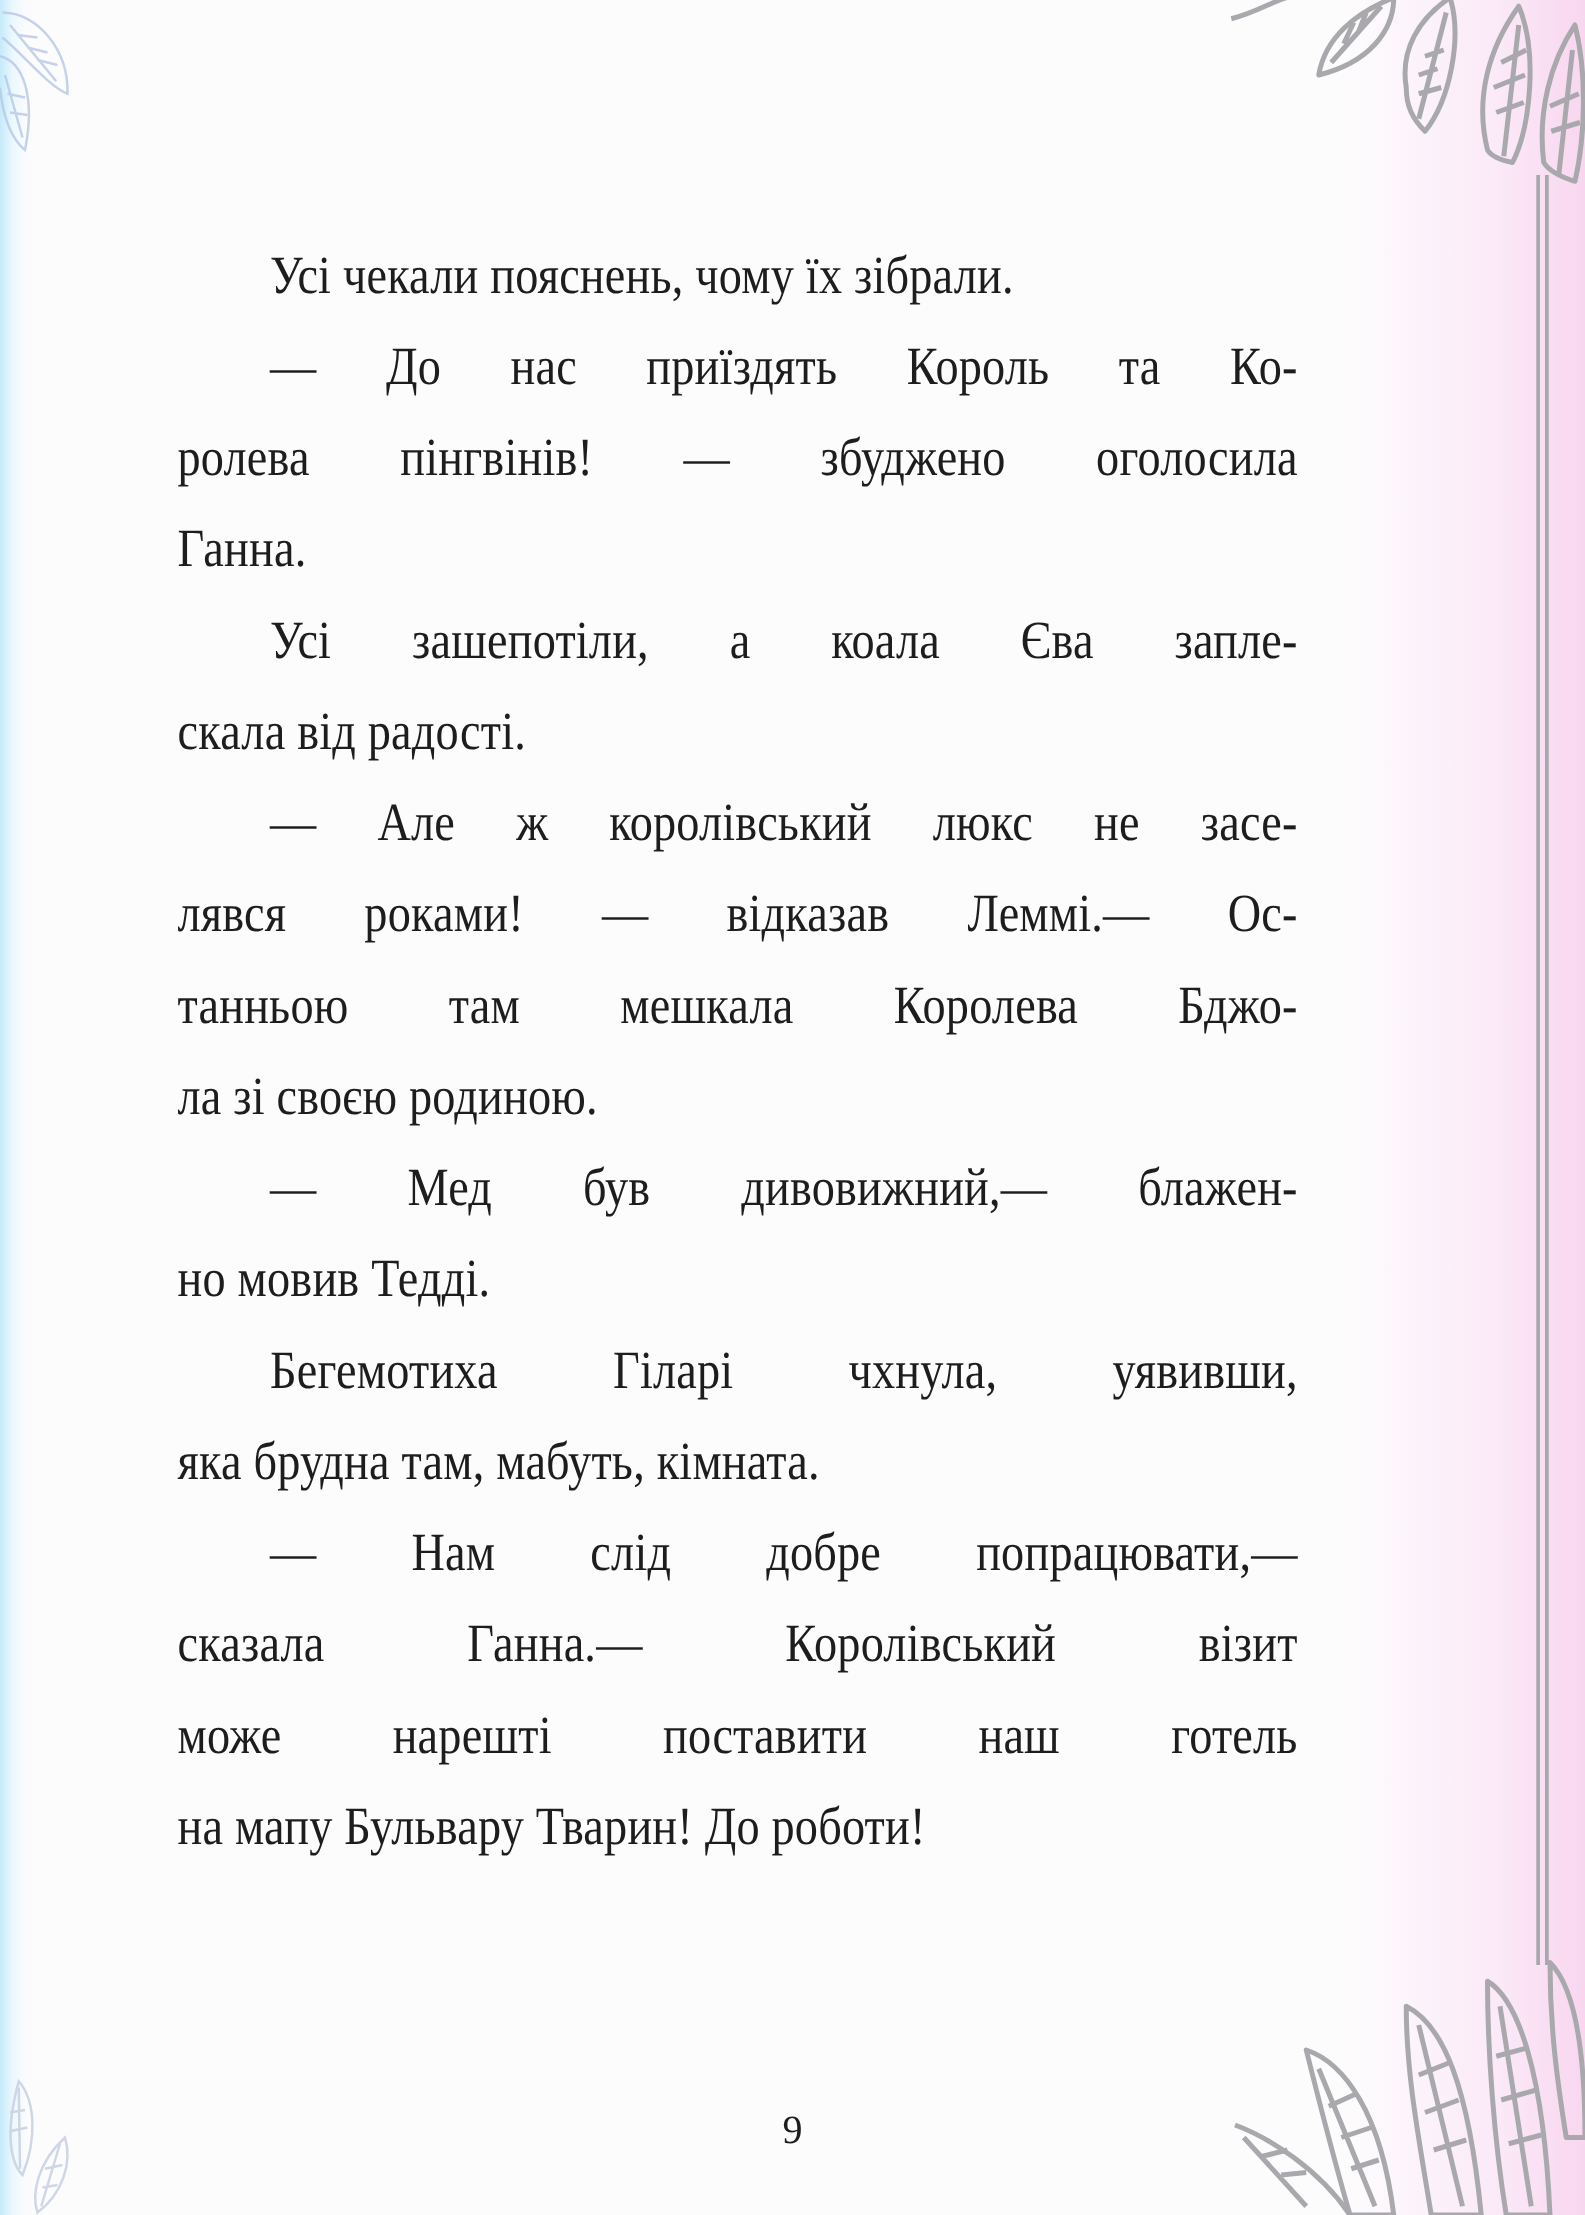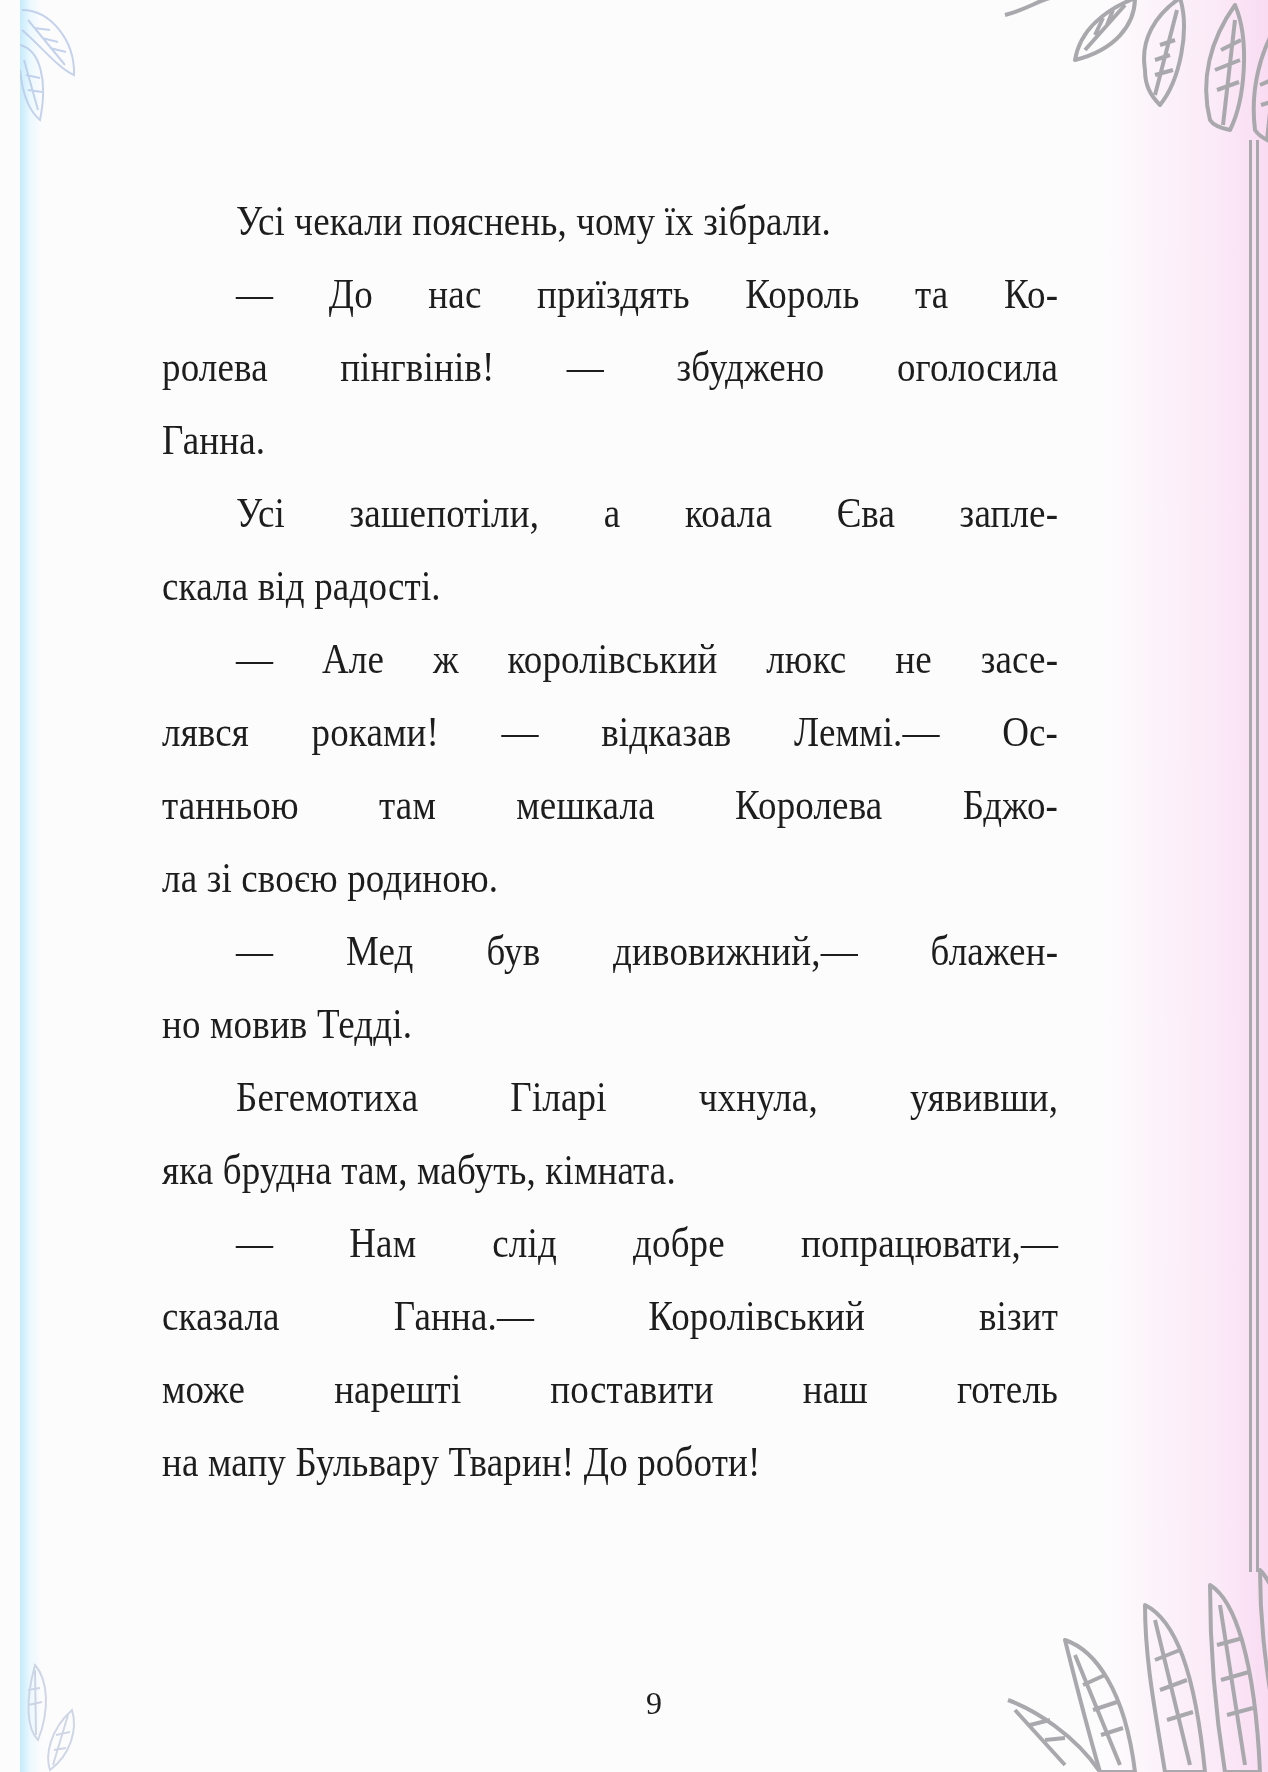--- a/index.html
+++ b/index.html
@@ -7,21 +7,20 @@
       width: 1268px; height: 1772px; overflow: hidden; position: relative;
       background: #fdfcfd;
       font-family: "Liberation Serif", "DejaVu Serif", serif;
     }
     .page {
       position: absolute; inset: 0;
       background:
         linear-gradient(to right, rgba(150,220,250,0.55) 0px, rgba(200,240,255,0.35) 10px, rgba(255,255,255,0) 22px),
         linear-gradient(to right, rgba(255,255,255,0) 1080px, rgba(250,225,245,0.7) 1200px, rgba(248,210,238,0.9) 1268px),
         #fdfcfd;
-      margin-left: 20px;
     }
     .rule {
       position: absolute; top: 140px; bottom: 200px; width: 3px;
       background: #a9a9ad;
     }
     .rule.r1 { left: 1229px; }
     .rule.r2 { left: 1236px; }
     .deco { position: absolute; }
     .text-block {
       position: absolute; left: 142px; top: 196px; width: 896px;

